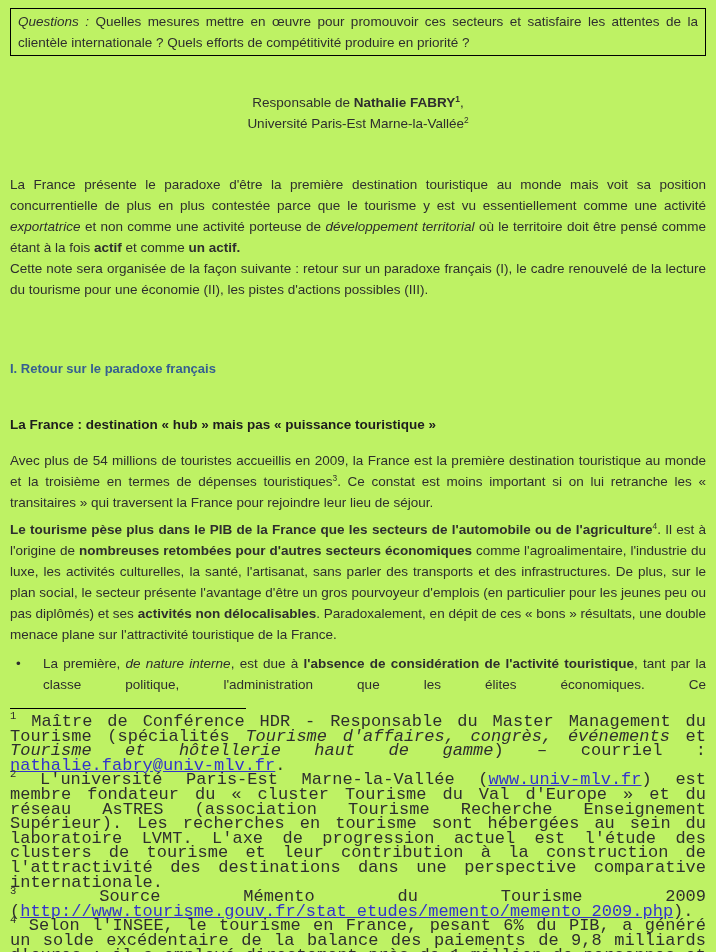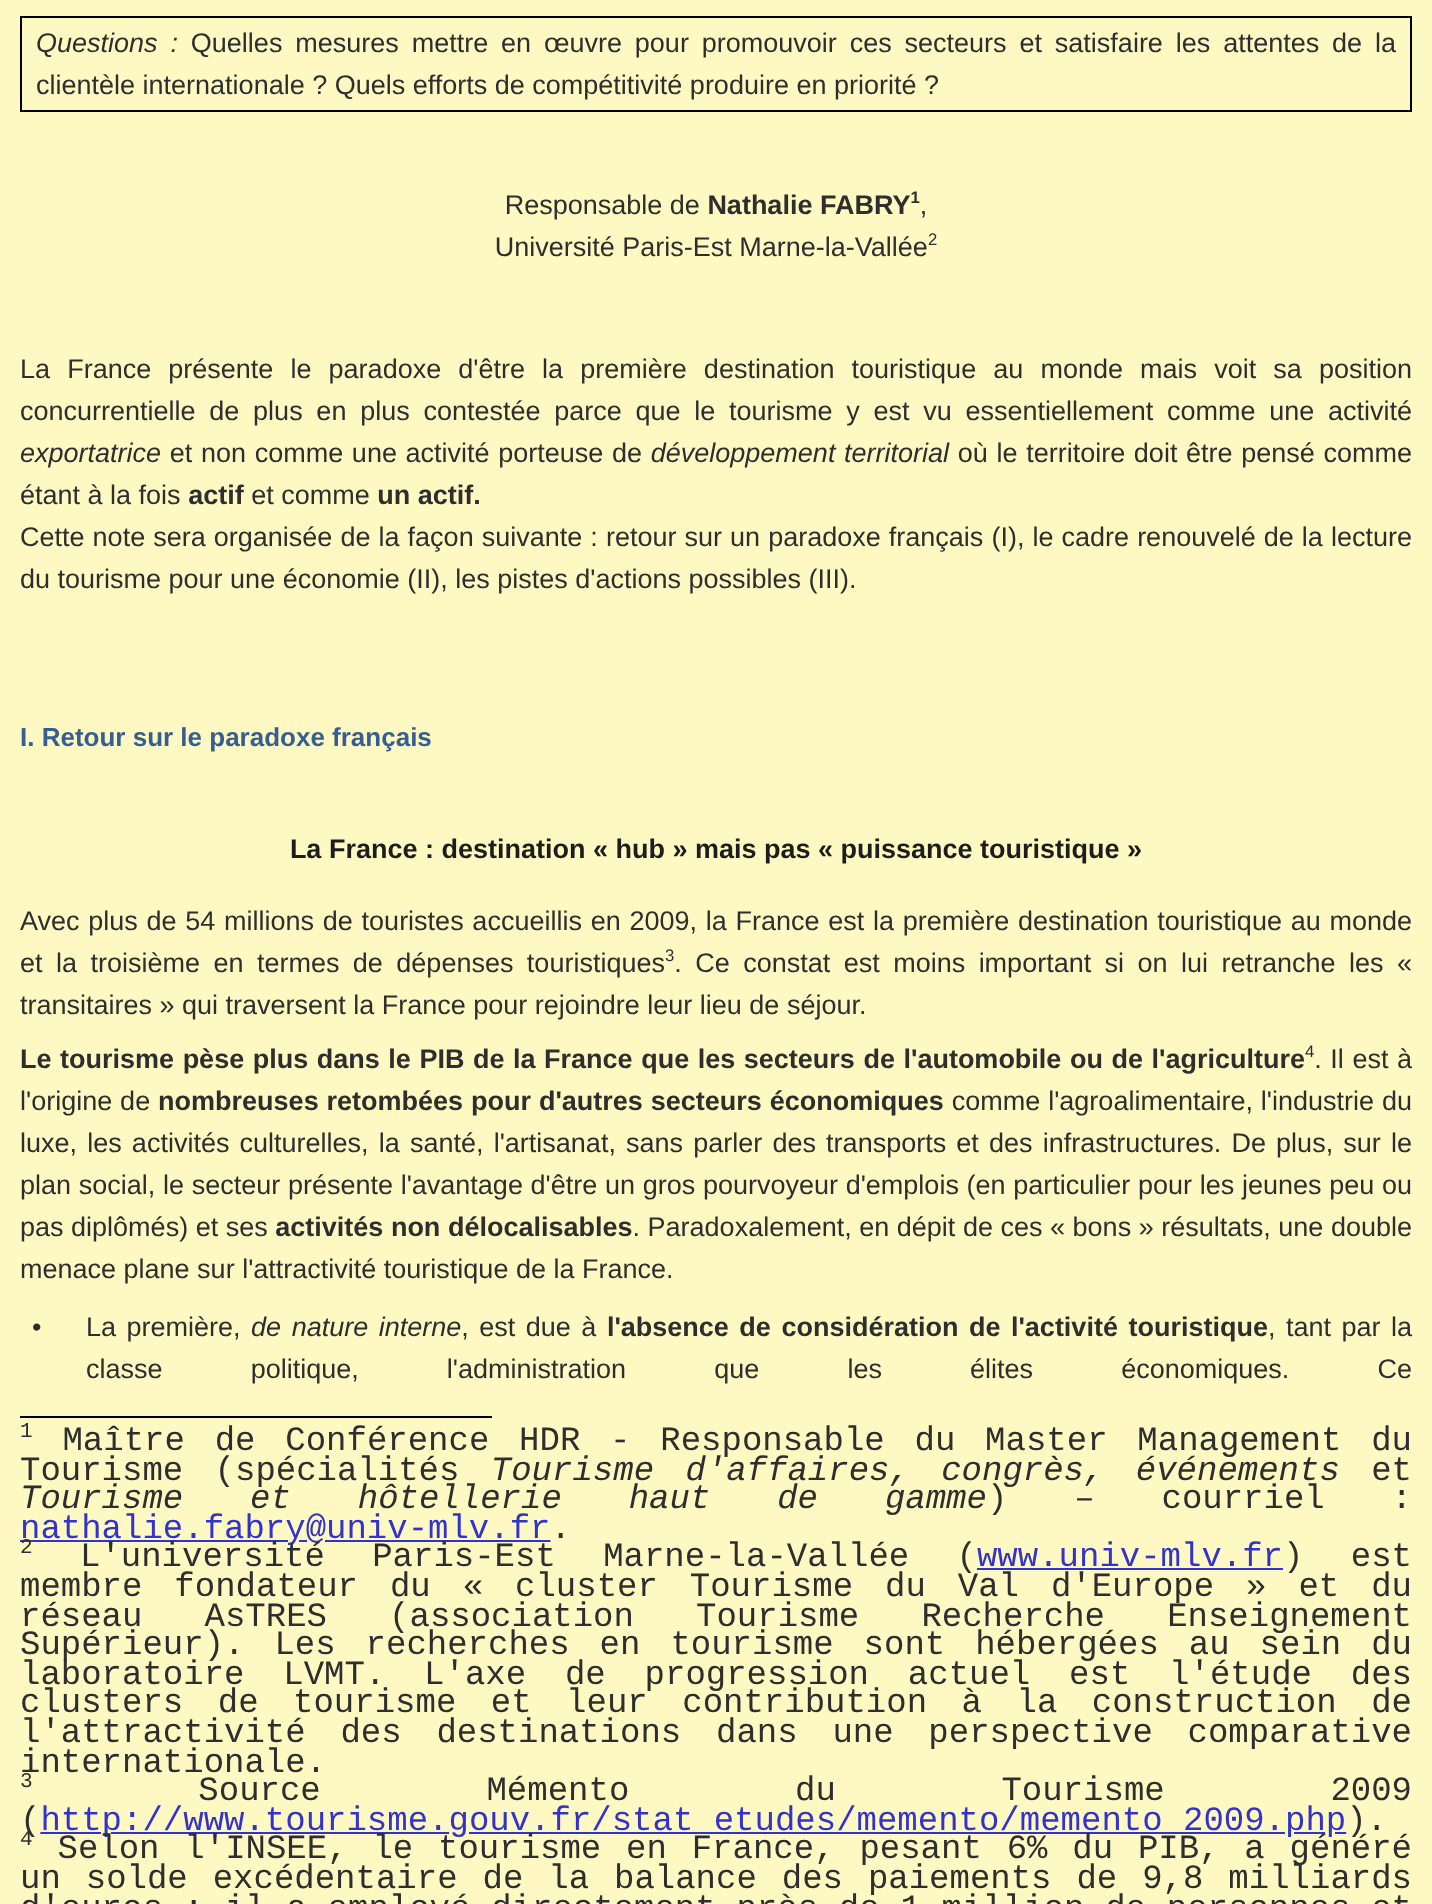--- a/index.html
+++ b/index.html
@@ -1,18 +1,18 @@
 <!DOCTYPE html>
 <html lang="fr"><head>
 <meta charset="utf-8">
 <style>
   html,body { margin:0; padding:0; background:#ffffff; }
   .page {
     position:relative; width:716px; height:952px; box-sizing:border-box;
-    padding:8px 10px 0 10px; overflow:hidden; background:#fef9c3;
+    padding:8px 10px 0 10px; overflow:hidden; background:#bef264;
     font-family:"Liberation Sans", sans-serif; color:#2e2e2e;
     font-size:13.5px; line-height:21px;
   }
   .b { font-weight:bold; }
   .i { font-style:italic; }
   sup { font-size:62%; line-height:0; vertical-align:super; }
   a.link { color:#3333cc; text-decoration:underline; cursor:pointer; }
 
   .question-box {
     border:1.5px solid #000; padding:2px 7px; margin:0;
@@ -25,21 +25,21 @@
   .intro { margin-top:40px; }
   p.para { margin:0 0 6px 0; text-align:justify; }
   .intro p.para { margin-bottom:0; }
 
   h1.section-heading {
     margin:56px 0 0 0; font-size:13px; line-height:25px;
     color:#365f91; font-weight:bold;
   }
   h2.subheading {
     margin:34px 0 15px 0; font-size:13.5px; line-height:20px;
-    color:#1d1d1d; font-weight:bold;text-align:center;
+    color:#1d1d1d; font-weight:bold;
   }
 
   .bullet { position:relative; padding-left:33px; margin-top:8px; }
   .bullet .dot { position:absolute; left:6px; top:0; }
   .bullet p { margin:0; text-align:justify; text-align-last:justify; }
 
   .footnote-sep {
     margin:13px 0 6px 0; width:236px; height:0;
     border-top:1px solid #000;
   }

